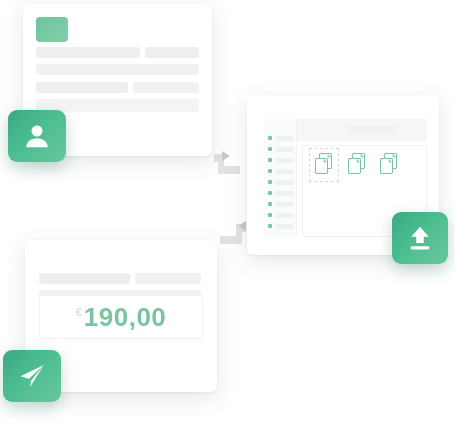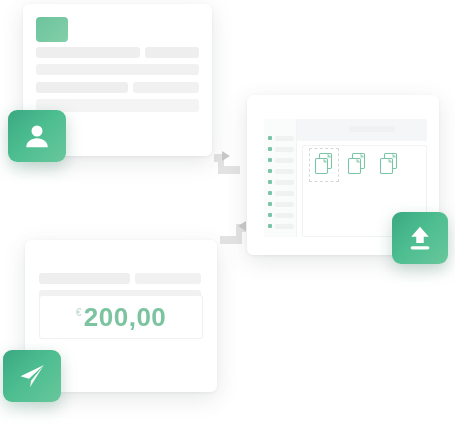--- a/index.html
+++ b/index.html
@@ -193,21 +193,21 @@
     </svg>
   </div>
 
   <div class="card" id="card-invoice">
     <div class="bar" style="left:14px;top:33px;width:91px;height:11px;"></div>
     <div class="bar soft" style="left:110px;top:33px;width:66px;height:11px;"></div>
     <div class="bar soft" style="left:14px;top:50px;width:162px;height:11px;"></div>
 
     <div id="price-box">
       <span id="price-currency">€</span>
-      <span id="price-amount">200,00</span>
+      <span id="price-amount">190,00</span>
     </div>
   </div>
 
   <div class="badge" id="badge-send">
     <svg width="30" height="30" viewBox="0 0 24 24">
       <path d="M21.5 3.2 L2.8 12.1 L9.6 14.1 Z" fill="#ffffff"></path>
       <path d="M21.5 3.2 L11.3 15.6 L10.4 20.9 Z" fill="#ffffff" opacity=".93"></path>
     </svg>
   </div>
 

